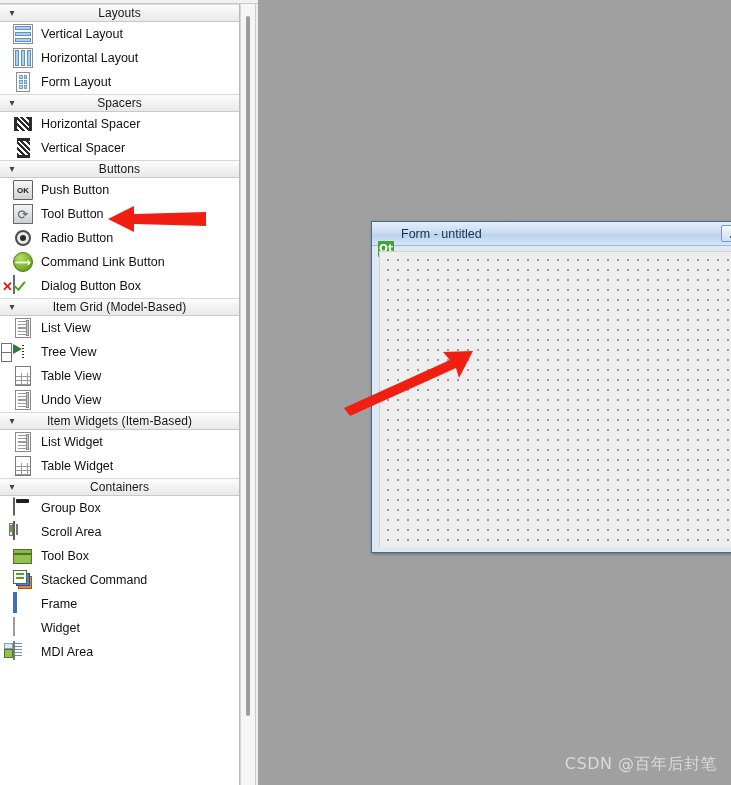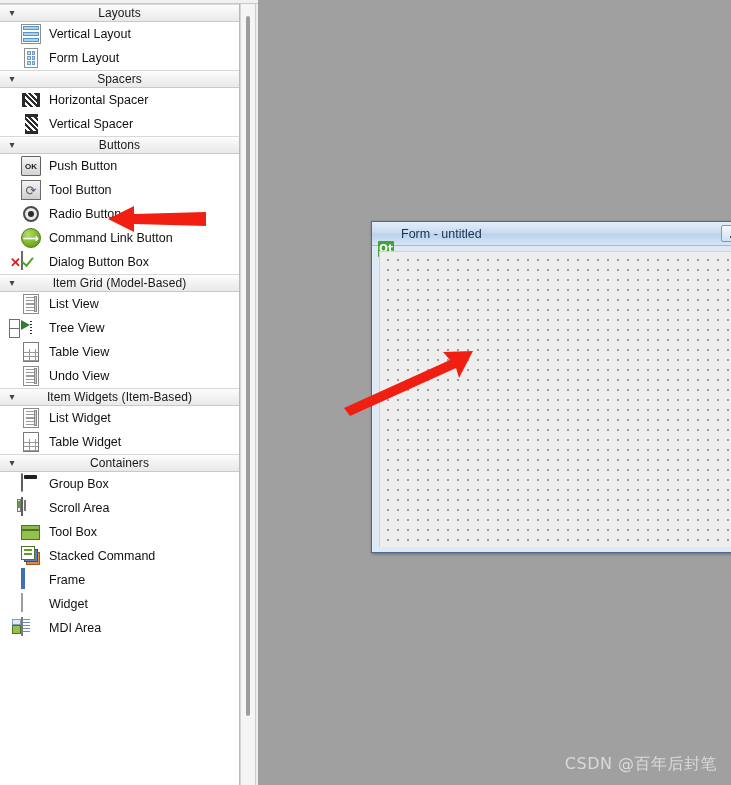--- a/index.html
+++ b/index.html
@@ -70,21 +70,21 @@
     font-size: 12px;
     color: #181818;
     letter-spacing: 0.1px;
   }
 
   
   .wb-item {
     height: 24px;
     display: flex;
     align-items: center;
-    padding-left: 20px;
+    padding-left: 12px;
     box-sizing: border-box;
     background: #ffffff;
     cursor: default;
     user-select: none;
   }
   .wb-item .ico {
     width: 22px; height: 22px;
     margin-right: 7px;
     flex: 0 0 22px;
     position: relative;
@@ -365,20 +365,30 @@
         <span class="ico">
           <span class="ibox ic-vlayout">
               <i></i>
               <i></i>
               <i></i>
             </span>
         </span>
         <span class="lbl">Vertical Layout</span>
       </div>
 
+      <div class="wb-item">
+        <span class="ico">
+          <span class="ibox ic-hlayout">
+              <i></i>
+              <i></i>
+              <i></i>
+            </span>
+        </span>
+        <span class="lbl">Horizontal Layout</span>
+      </div>
 
 
       <div class="wb-item">
         <span class="ico">
           <span class="ibox ic-form" style="left:4px;width:14px;">
               <i></i>
               <i></i>
               <i></i>
               <i></i>
               <i></i>

